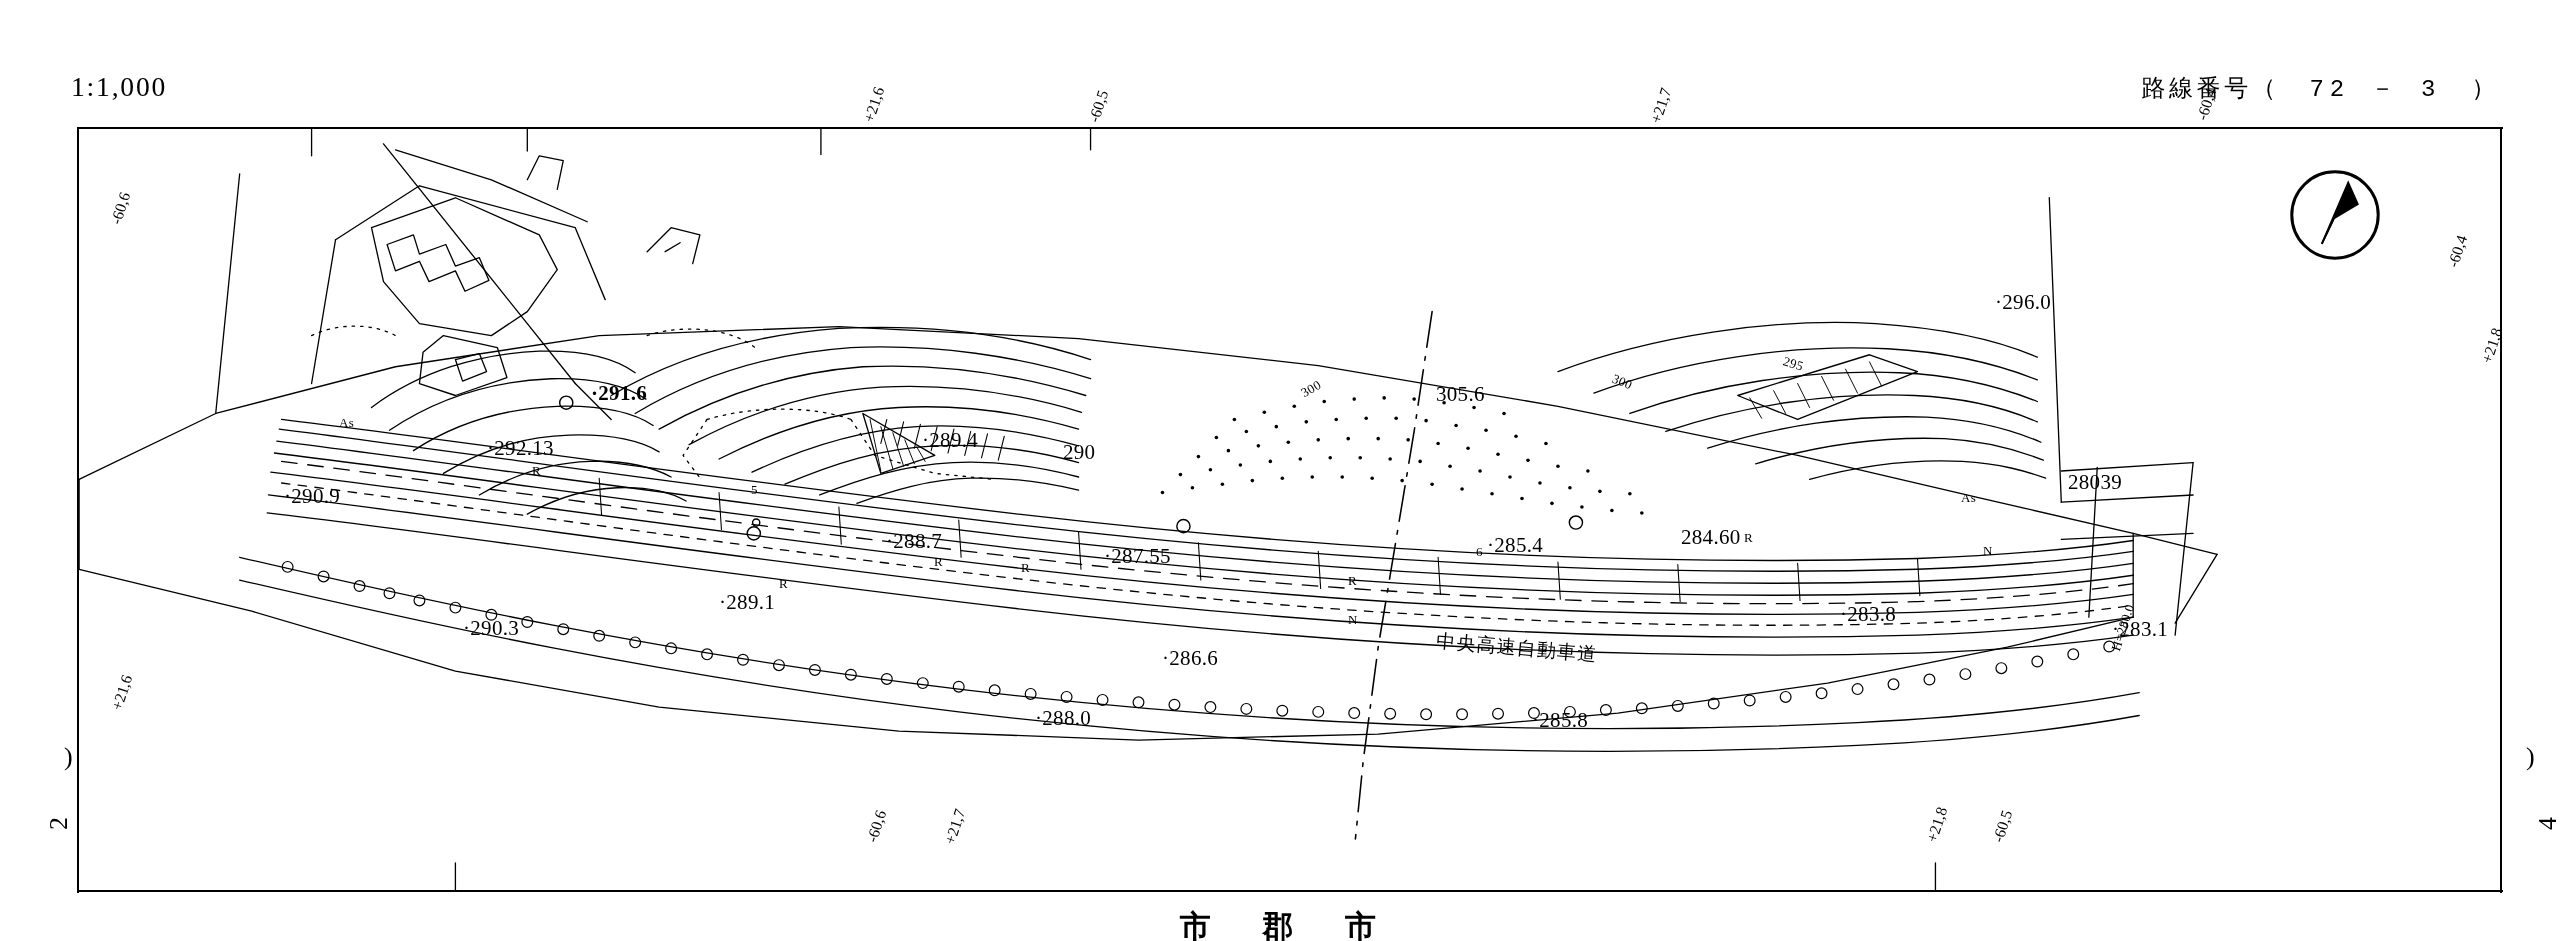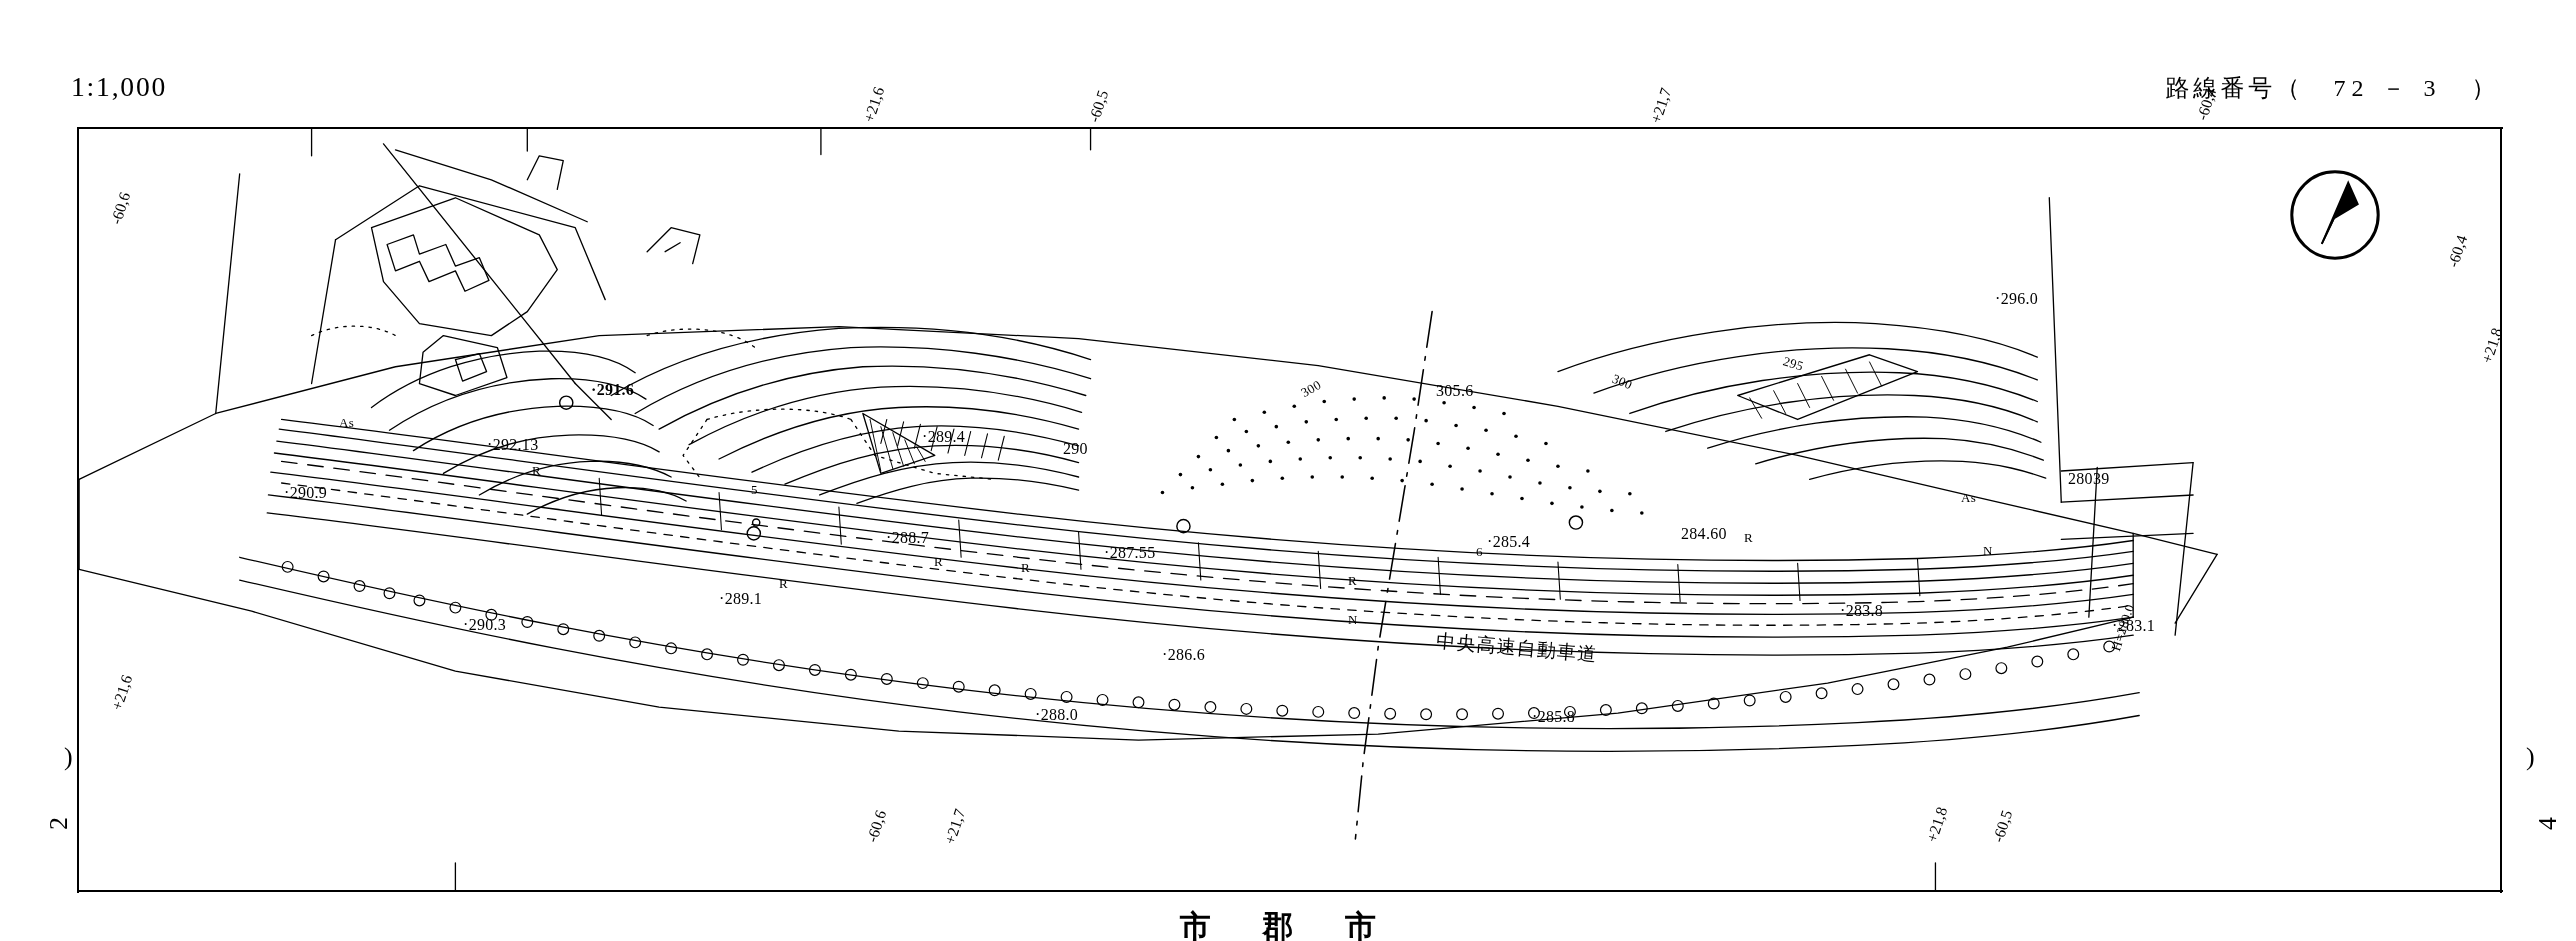--- a/index.html
+++ b/index.html
@@ -106,21 +106,21 @@
     top: 0;
     width: 2576px;
     height: 942px;
     pointer-events: none;
   }
 
   
   .anno {
     position: absolute;
     font-family: "Liberation Serif", serif;
-    font-size: 16px;
+    font-size: 21px;
     white-space: nowrap;
     letter-spacing: 0.3px;
   }
   .anno.small { font-size: 13px; }
   .road-name {
     position: absolute;
     font-family: "DejaVu Sans", sans-serif;
     font-size: 19px;
     letter-spacing: 1.2px;
     white-space: nowrap;
@@ -133,21 +133,21 @@
   }
 </style>
 </head>
 <body>
 
 <div id="sheet">
 
   <div class="scale-label">1:1,000</div>
   <div class="route-no">
     <span>路線番号（</span>
-    <span style="letter-spacing:6px; padding:0 20.4px;">72 － 3</span>
+    <span style="letter-spacing:6px; padding:0 20.4px;font-family:Liberation Mono, monospace;">72 － 3</span>
     <span>）</span>
   </div>
   <div class="bottom-caption">市 郡 市</div>
 
   <div class="paren left">)</div>
   <div class="page-num left">2</div>
   <div class="paren right">)</div>
   <div class="page-num right">4</div>
 
   <div class="frame-line frame-top"></div>

